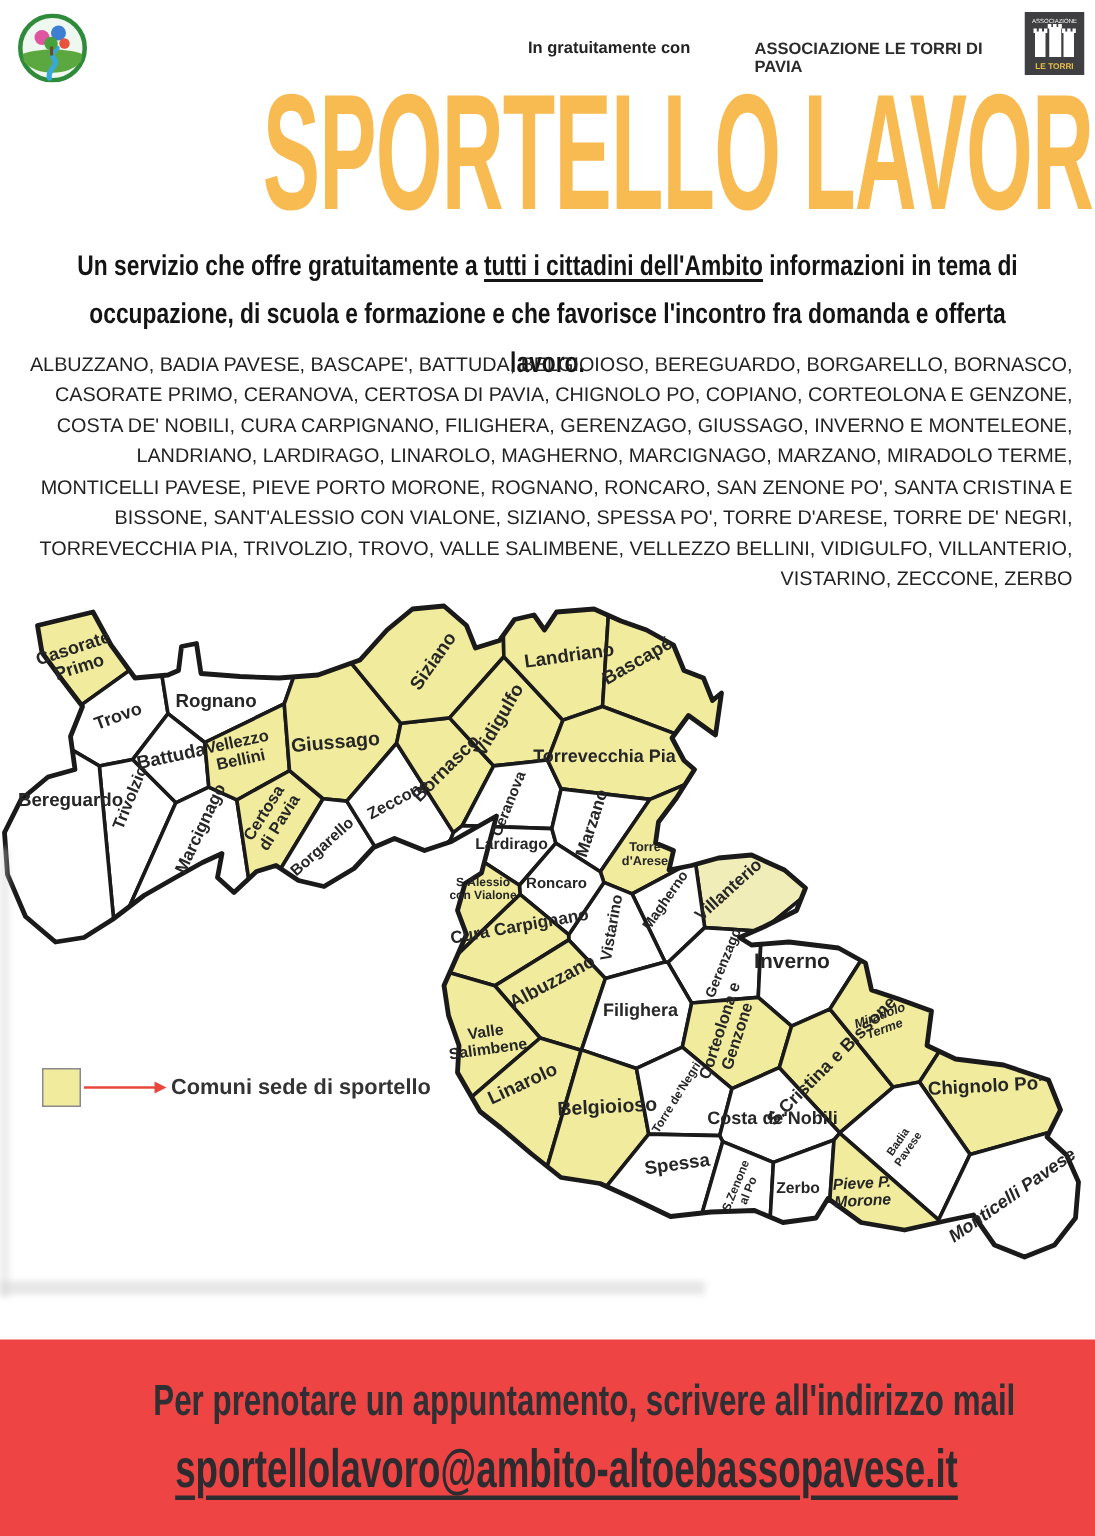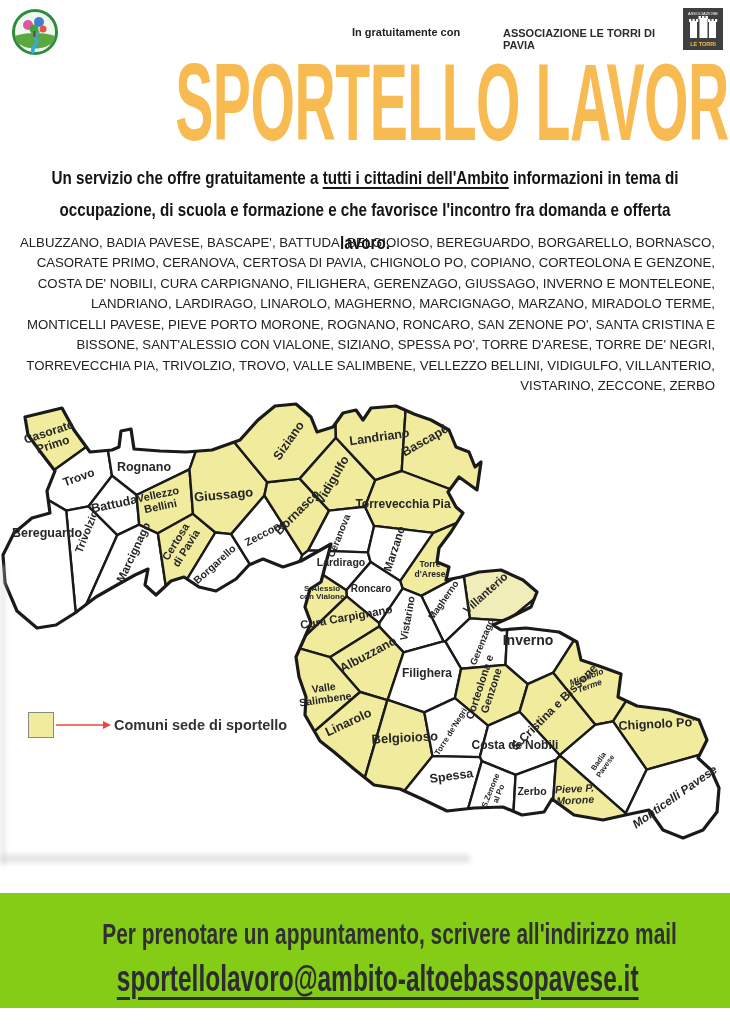--- a/index.html
+++ b/index.html
@@ -39,22 +39,22 @@
             background:#c9c9c9;opacity:.45;filter:blur(2px);}
   .scan-streak-left{position:absolute;left:0;top:565px;width:6px;height:300px;
             background:#cfcfcf;opacity:.4;filter:blur(2px);}
 
   
   .legend{position:absolute;top:712px;left:28px;display:flex;align-items:center;gap:2px;}
   .legend-swatch{width:24px;height:24px;background:#F0EB9D;border:1.5px solid #8a8a8a;}
   .legend-label{font-size:14.5px;font-weight:700;color:#333;}
 
   
-  .footer{position:absolute;top:893px;left:0;width:730px;height:115px;
-          background:#84cc16;}
+  .footer{position:absolute;top:893px;left:0;width:730px;height:131px;
+          background:#ef4444;}
   .footer-line1{margin-top:25px;font-size:29px;font-weight:700;color:#303034;
                 white-space:nowrap;transform:scaleX(.72);transform-origin:50% 0;}
   .footer-email{margin-top:7px;font-size:36px;font-weight:700;color:#2c2c30;
                 white-space:nowrap;transform:scaleX(.68);transform-origin:50% 0;
                 text-decoration:underline;text-decoration-thickness:3px;text-underline-offset:6px;}
 </style>
 </head>
 <body>
 
 <div class="header">

